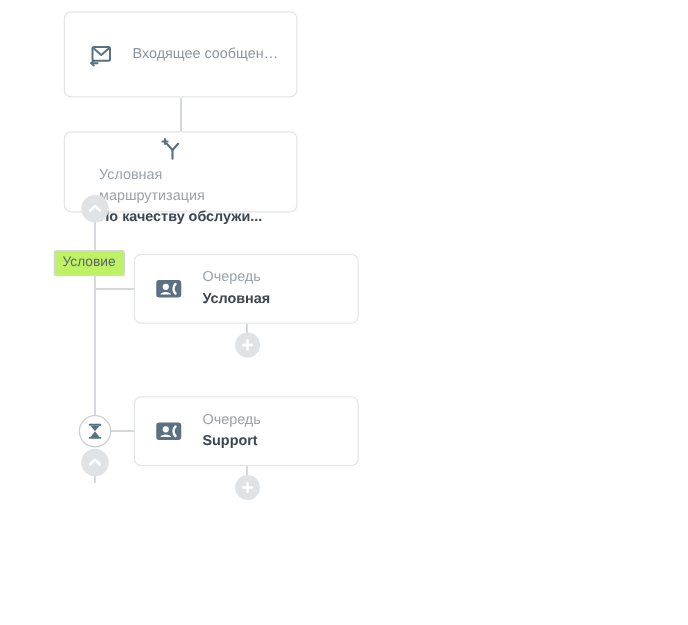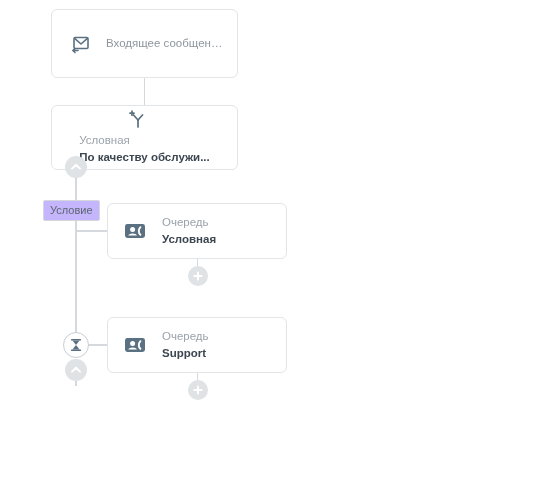--- a/index.html
+++ b/index.html
@@ -86,21 +86,21 @@
   
   #node-incoming { left: 51px;  top: 9px;   width: 187px; height: 69px; }
   #node-routing  { left: 51px;  top: 105px; width: 187px; height: 65px; flex-direction: column; }
   #node-queue-1  { left: 107px; top: 203px; width: 180px; height: 56px; }
   #node-queue-2  { left: 107px; top: 317px; width: 180px; height: 56px; }
 
   
   .chip {
     position: absolute;
     box-sizing: border-box;
-    background: #c4b5fd;
+    background: #bef264;
     border: 1px solid #d4d8dc;
     border-radius: 2px;
     font-size: 11px;
     line-height: 17px;
     color: #5d666e;
     padding: 1px 6px;
     white-space: nowrap;
   }
   #chip-condition { left: 43px; top: 200px; }
 
@@ -183,20 +183,21 @@
     <span class="ico">
       <svg width="24" height="24" viewBox="0 0 24 24" fill="none" stroke="#5b7182" stroke-width="1.7" stroke-linecap="round" stroke-linejoin="round">
         <path d="M12 20 V13"></path>
         <path d="M12 13 L7.5 8"></path>
         <path d="M12 13 L16.5 8"></path>
         <path d="M6 4.2 V8.2 M4 6.2 H8"></path>
       </svg>
     </span>
     <span class="txt">
       <span class="kicker">Условная</span>
+      <span class="kicker">маршрутизация</span>
       <span class="title">По качеству обслужи...</span>
     </span>
   </div>
 
   <div class="node" id="node-queue-1">
     <span class="ico">
       <svg width="24" height="24" viewBox="0 0 24 24">
         <rect x="2" y="5" width="20" height="14" rx="2.4" fill="#5b7182"></rect>
         <circle cx="9.6" cy="10.4" r="2.5" fill="#ffffff"></circle>
         <path d="M5.3 16.6 C5.9 13.9 13.3 13.9 13.9 16.6 Z" fill="#ffffff"></path>

